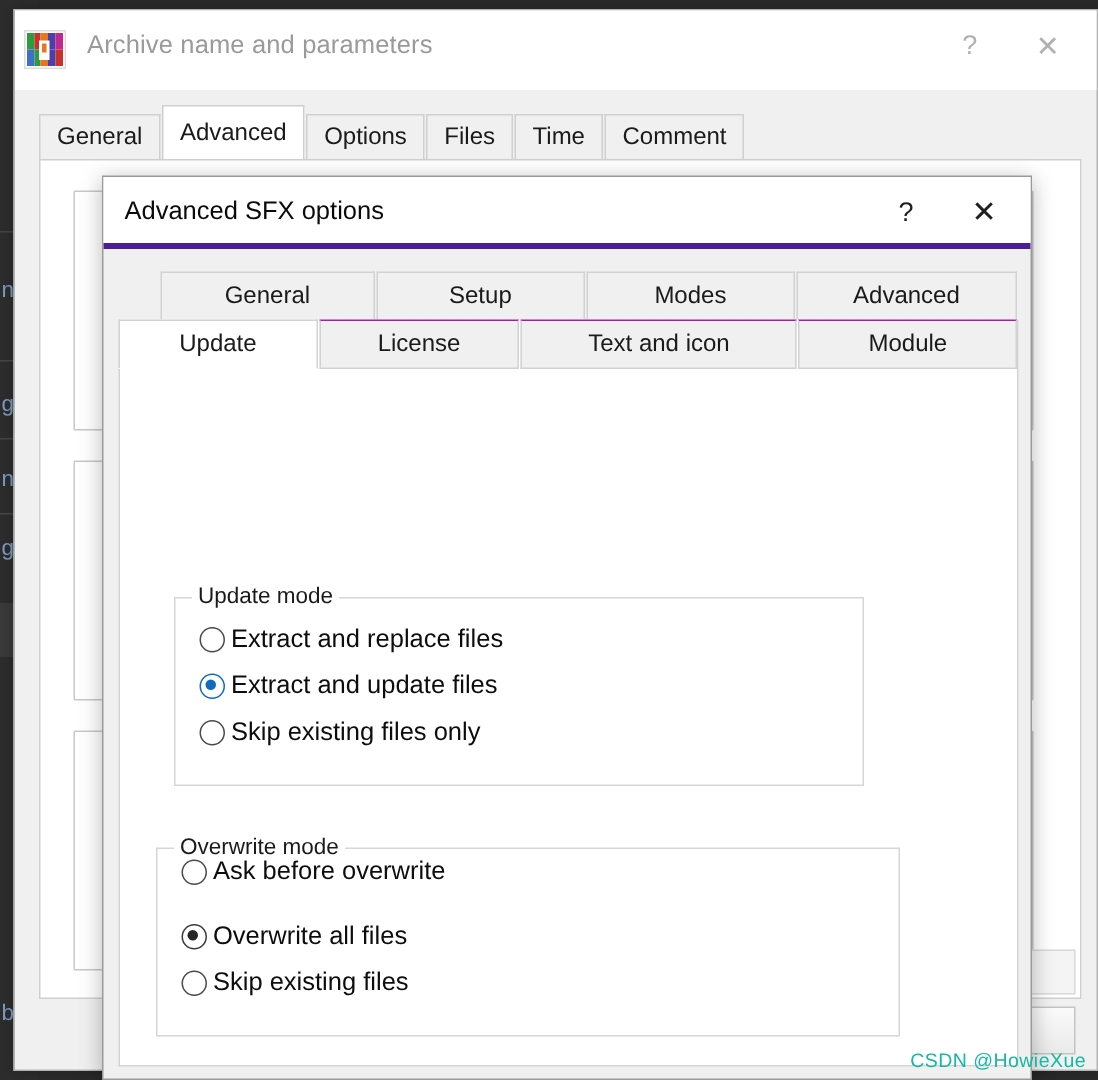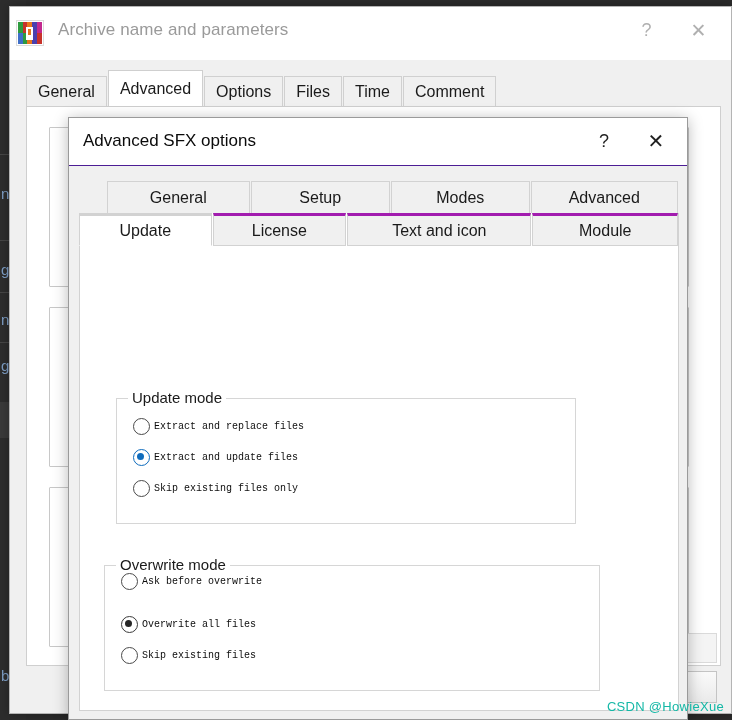--- a/index.html
+++ b/index.html
@@ -123,21 +123,21 @@
   #sfx-dialog {
     position: absolute; left: 68px; top: 117px;
     width: 620px; height: 603px;
     background: #f0f0f0;
     border: 1px solid #9a9a9a;
     box-shadow: 0 2px 14px rgba(0,0,0,.28);
   }
   #sfx-titlebar {
     position: absolute; left: 0; top: 0; right: 0; height: 48px;
     background: #ffffff;
-    border-bottom: 1px solid #4c1d95;
+    border-bottom: 4px solid #4c1d95;
   }
   #sfx-title {
     position: absolute; left: 14px; top: 13px;
     font-size: 17px; color: #0a0a0a;
   }
   .sw-btn {
     position: absolute; top: 0; height: 46px; width: 46px;
     display: flex; align-items: center; justify-content: center;
     color: #1f1f1f;
   }
@@ -151,21 +151,21 @@
   .stab {
     background: #f0f0f0;
     border: 1px solid #d2d2d2;
     border-bottom: 1px solid #d2d2d2;
     margin-right: 1px;
     display: flex; align-items: center; justify-content: center;
     font-size: 16px; color: #1a1a1a;
   }
   .row1 .stab { border-bottom: none; height: 32px; }
   .row2 { position: relative; z-index: 2; }
-  .row2 .stab { height: 33px; border-top: 3px solid #a21caf; }
+  .row2 .stab { height: 33px; border-top: 1px solid #a21caf; }
   .stab.active {
     background: #ffffff;
     border-color: #d2d2d2;
     border-bottom-color: #ffffff;
     position: relative; z-index: 5;
   }
   #sfx-tabpanel {
     position: absolute; left: 10px; top: 95px;
     width: 600px; height: 498px;
     background: #ffffff;
@@ -208,23 +208,22 @@
     border-radius: 50%; background: #0f6cbd;
   }
   .radio.checked-dark { border-color: #3a3a3a; }
   .radio.checked-dark::after {
     content: ""; position: absolute;
     left: 3px; top: 3px; width: 7px; height: 7px;
     border-radius: 50%; background: #262626;
   }
   .radio-label {
     margin-left: 4px;
-    font-size: 10px; color: #0d0d0d;
+    font-size: 17px; color: #0d0d0d;
     white-space: nowrap;
-    font-family: Liberation Mono, monospace;
   }
 
   #watermark {
     position: absolute; right: 8px; bottom: 6px;
     font-size: 13px; color: #14b8a6;
     letter-spacing: .3px;
     pointer-events: none;
   }
 </style>
 </head>

